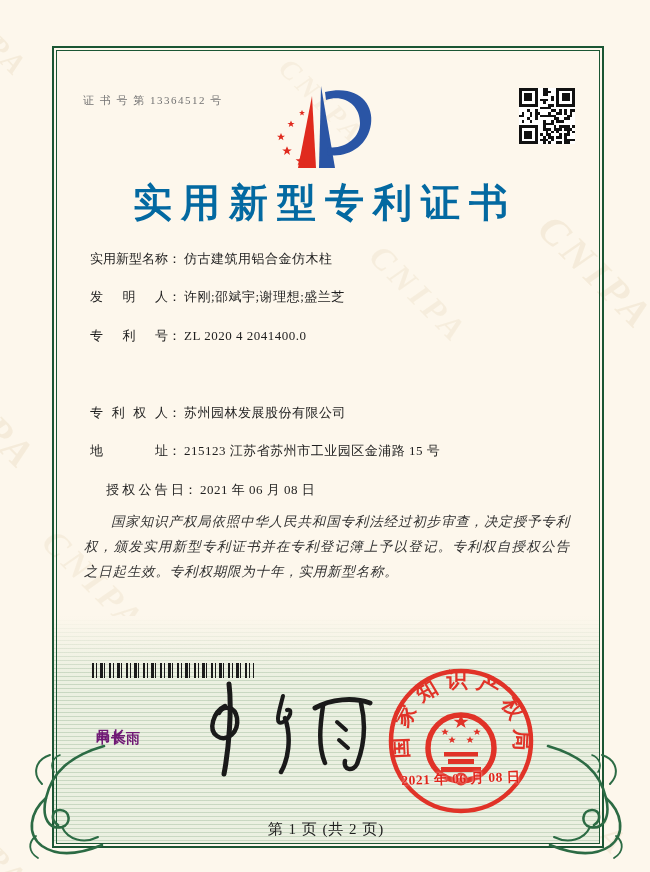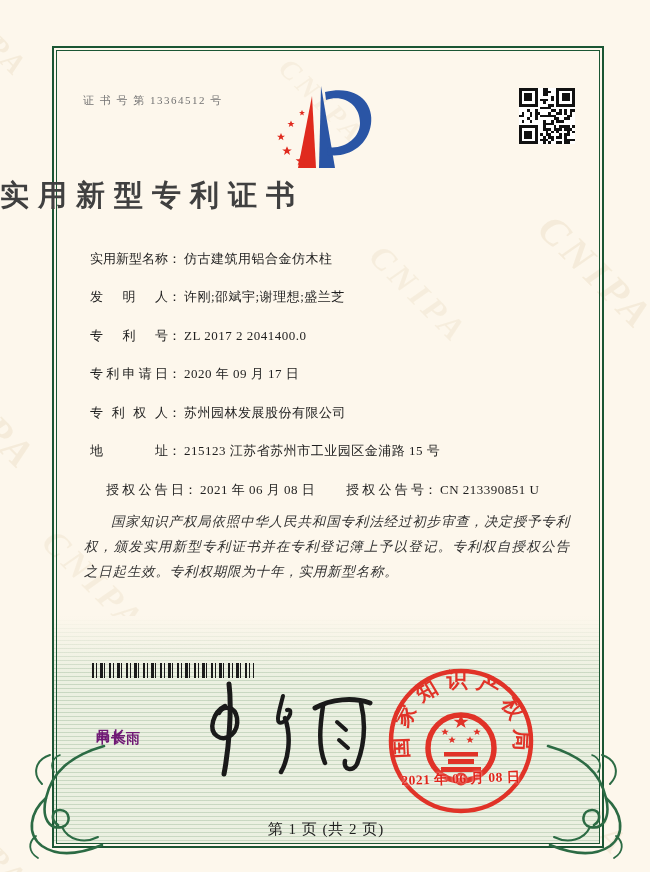--- a/index.html
+++ b/index.html
@@ -33,22 +33,22 @@
     border:2.5px solid #1b5634;pointer-events:none;
   }
   .frame::after{
     content:"";position:absolute;inset:2px;border:1px solid #1b5634;
   }
   .flourish{z-index:4;pointer-events:none;}
   .content{z-index:5;}
   
   .cert-no{left:83px;top:93px;font-size:11px;letter-spacing:1.5px;color:#737373;}
   .title{
-    left:0;top:176px;width:650px;font-size:29px;
-    font-weight:bold;letter-spacing:9px;color:#404040;
+    left:0;top:176px;width:650px;text-align:center;font-size:39px;
+    font-weight:bold;letter-spacing:9px;color:#0369a1;
   }
   
   .frow{left:90px;height:20px;font-size:13px;font-weight:normal;color:#1e1e1e;white-space:nowrap;}
   .lbl{display:inline-block;width:78px;text-align:justify;text-align-last:justify;vertical-align:top;}
   .colon{display:inline-block;margin:0 3px 0 0;}
   .val{letter-spacing:.5px;}
   .grant2{position:absolute;left:240px;top:0;white-space:nowrap;}
   
   .para{
     left:84px;width:486px;font-size:13.5px;line-height:25px;color:#333;
@@ -259,36 +259,30 @@
 
   <div class="abs content title">实用新型专利证书</div>
 
   <div class="abs content frow" style="top:250px;">
     <span class="lbl">实用新型名称</span><span class="colon">：</span><span class="val">仿古建筑用铝合金仿木柱</span>
   </div>
   <div class="abs content frow" style="top:288px;">
     <span class="lbl">发明人</span><span class="colon">：</span><span class="val">许刚;邵斌宇;谢理想;盛兰芝</span>
   </div>
   <div class="abs content frow" style="top:327px;">
-    <span class="lbl">专利号</span><span class="colon">：</span><span class="val">ZL 2017 2 2041400.0</span>
-  </div>
-  <div class="abs content frow" style="top:365px;">
-    <span class="lbl">专利申请日</span><span class="colon">：</span><span class="val">2020 年 09 月 17 日</span>
+    <span class="lbl">专利号</span><span class="colon">：</span><span class="val">ZL 2020 4 2041400.0</span>
   </div>
   <div class="abs content frow" style="top:404px;">
     <span class="lbl">专利权人</span><span class="colon">：</span><span class="val">苏州园林发展股份有限公司</span>
   </div>
   <div class="abs content frow" style="top:442px;">
     <span class="lbl">地址</span><span class="colon">：</span><span class="val">215123 江苏省苏州市工业园区金浦路 15 号</span>
   </div>
   <div class="abs content frow" style="top:481px;margin-left:16px;">
     <span class="lbl">授权公告日</span><span class="colon">：</span><span class="val">2021 年 06 月 08 日</span>
-    <span class="grant2">
-      <span class="lbl">授权公告号</span><span class="colon">：</span><span class="val">CN 213390851 U</span>
-    </span>
   </div>
 
   <div class="abs content para" style="top:509px;">国家知识产权局依照中华人民共和国专利法经过初步审查，决定授予专利权，颁发实用新型专利证书并在专利登记簿上予以登记。专利权自授权公告之日起生效。专利权期限为十年，实用新型名称。</div>
 
   <div class="abs content barcode"></div>
 
   <div class="abs content signoff-title">局长</div>
   <div class="abs content signoff-name">申长雨</div>
 
   <svg class="abs content signature" width="185" height="100" viewBox="0 0 185 100">

